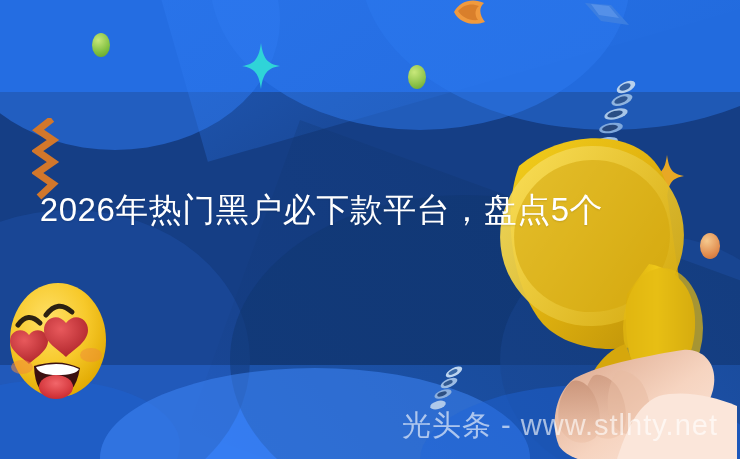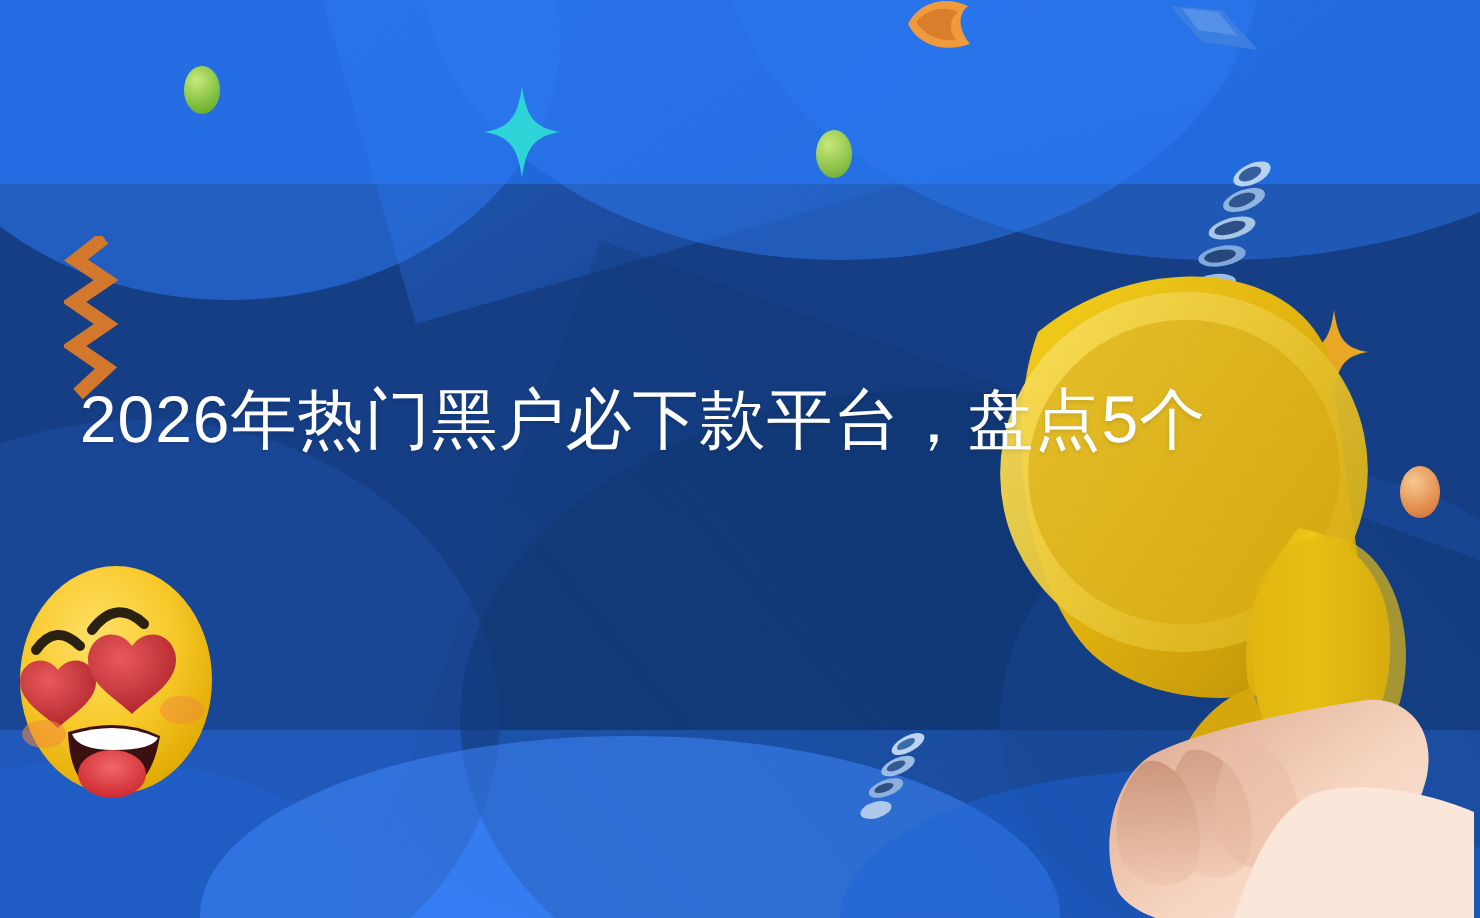--- a/index.html
+++ b/index.html
@@ -329,14 +329,15 @@
     <path d="M96 248 C86 260 84 282 90 298 C98 312 114 314 124 306 C132 296 130 272 120 258 C114 250 102 244 96 248 Z" fill="url(#skinGrad2)" opacity="0.65"></path>
     <path d="M120 244 C110 256 108 278 114 294 C122 308 138 310 148 302 C156 292 154 268 144 254 C138 246 126 240 120 244 Z" fill="#E8BBA2" opacity="0.55"></path>
 
     <path d="M162 268 C186 262 216 268 240 278 L240 331 L120 331 C128 306 140 276 162 268 Z" fill="#FBE6DA"></path>
   </svg>
 
   <div class="title">
     <span class="title-line">2026年热门黑户必下款平台，盘点5个</span>
   </div>
 
+  <div class="watermark">光头条 - www.stlhty.net</div>
 
 </div>
 
 </body></html>

